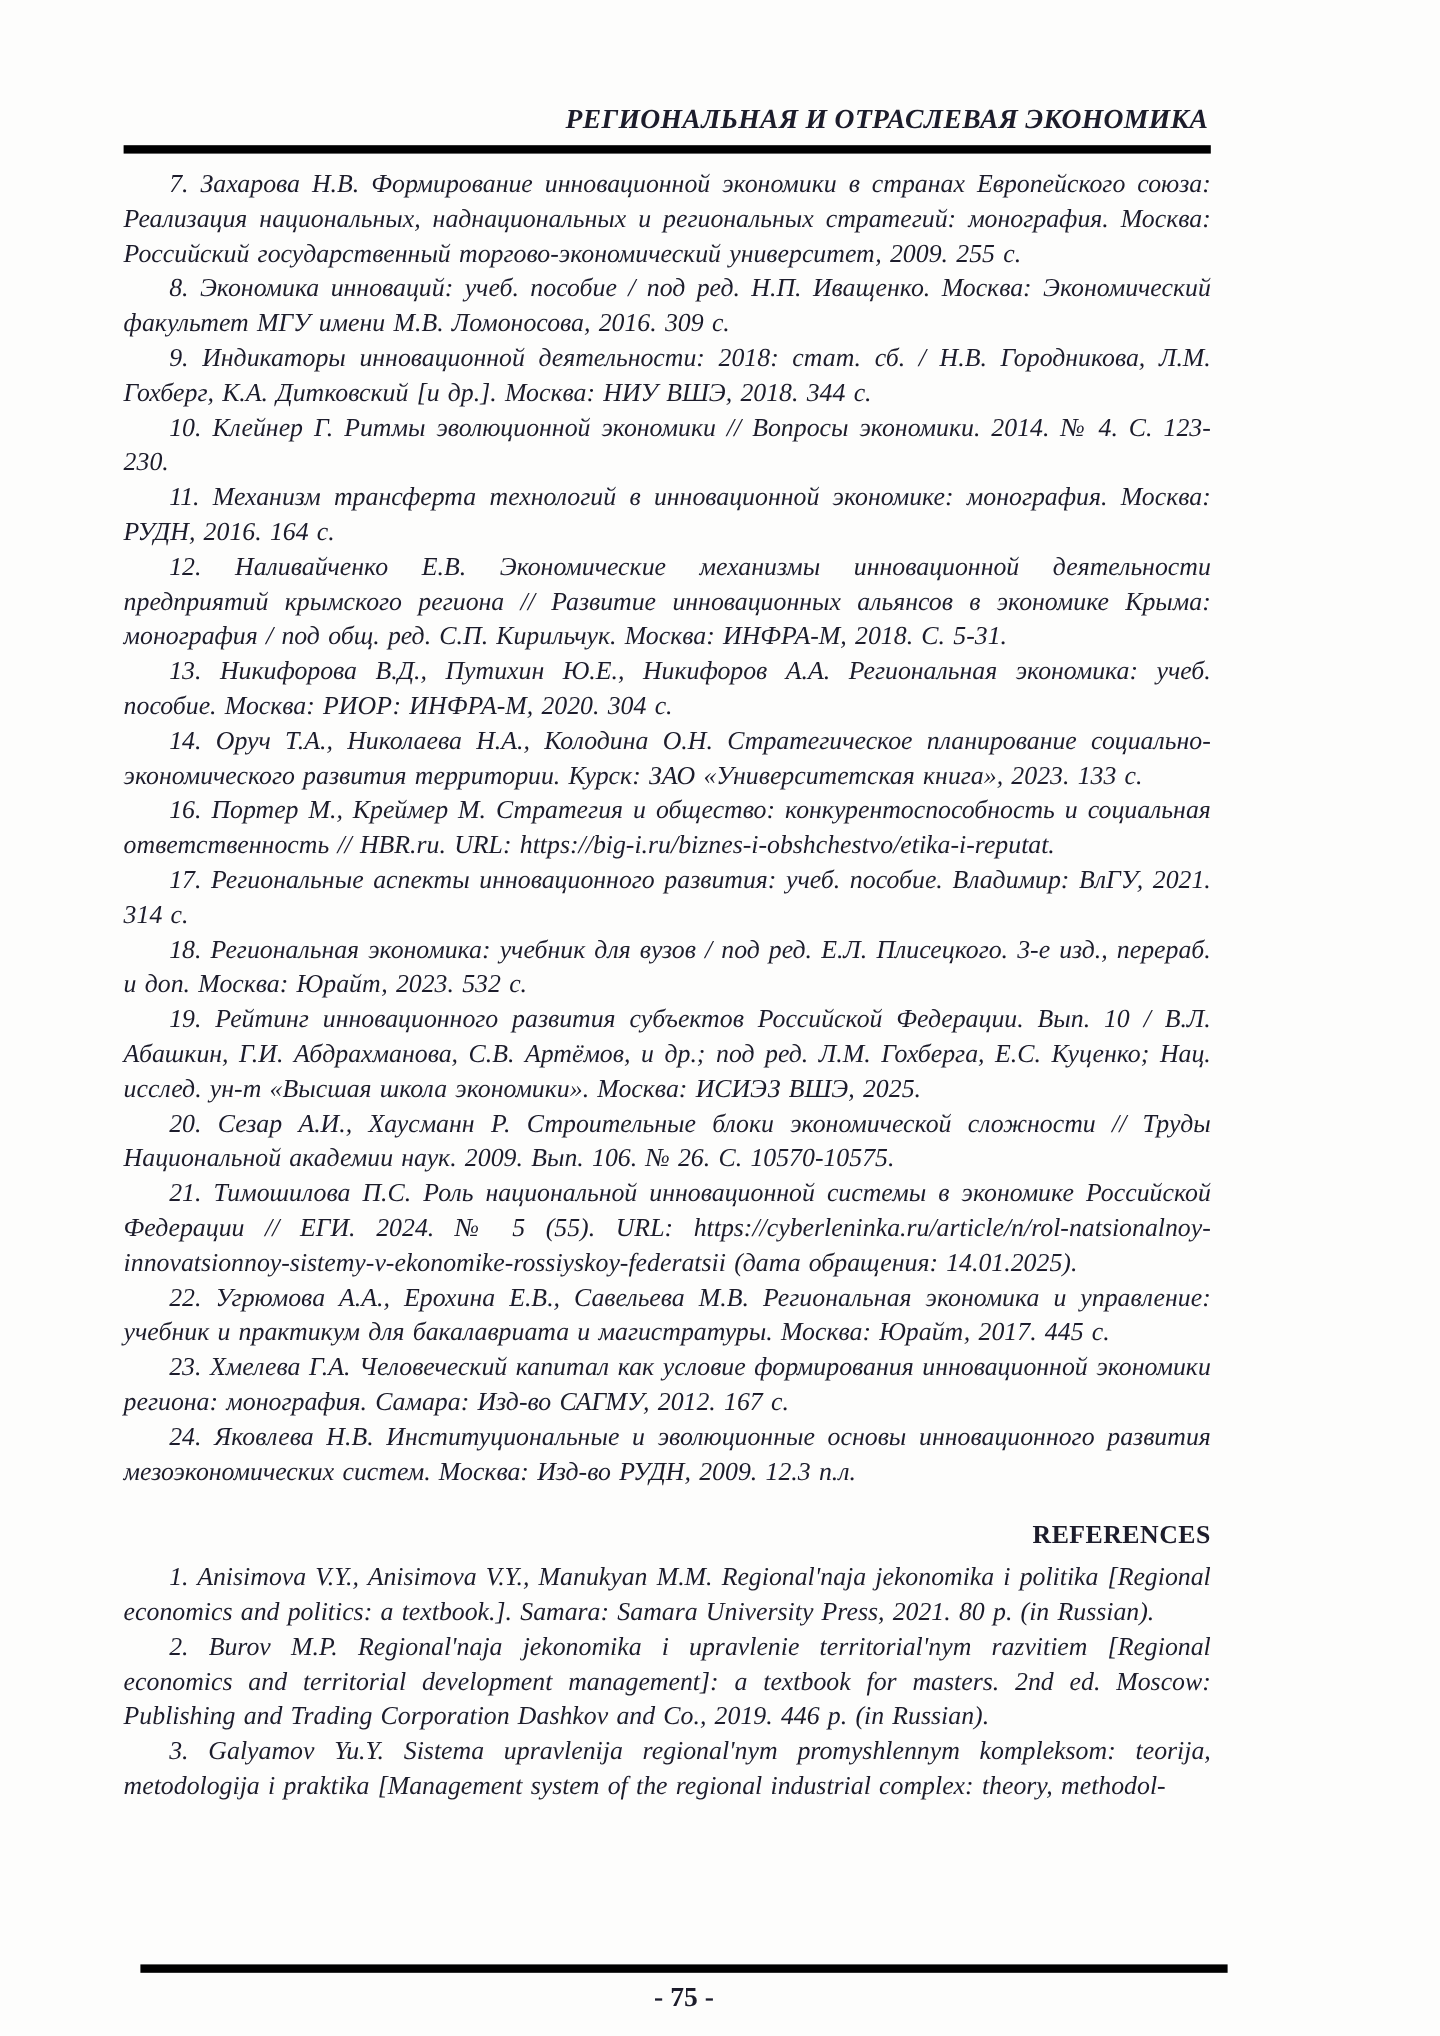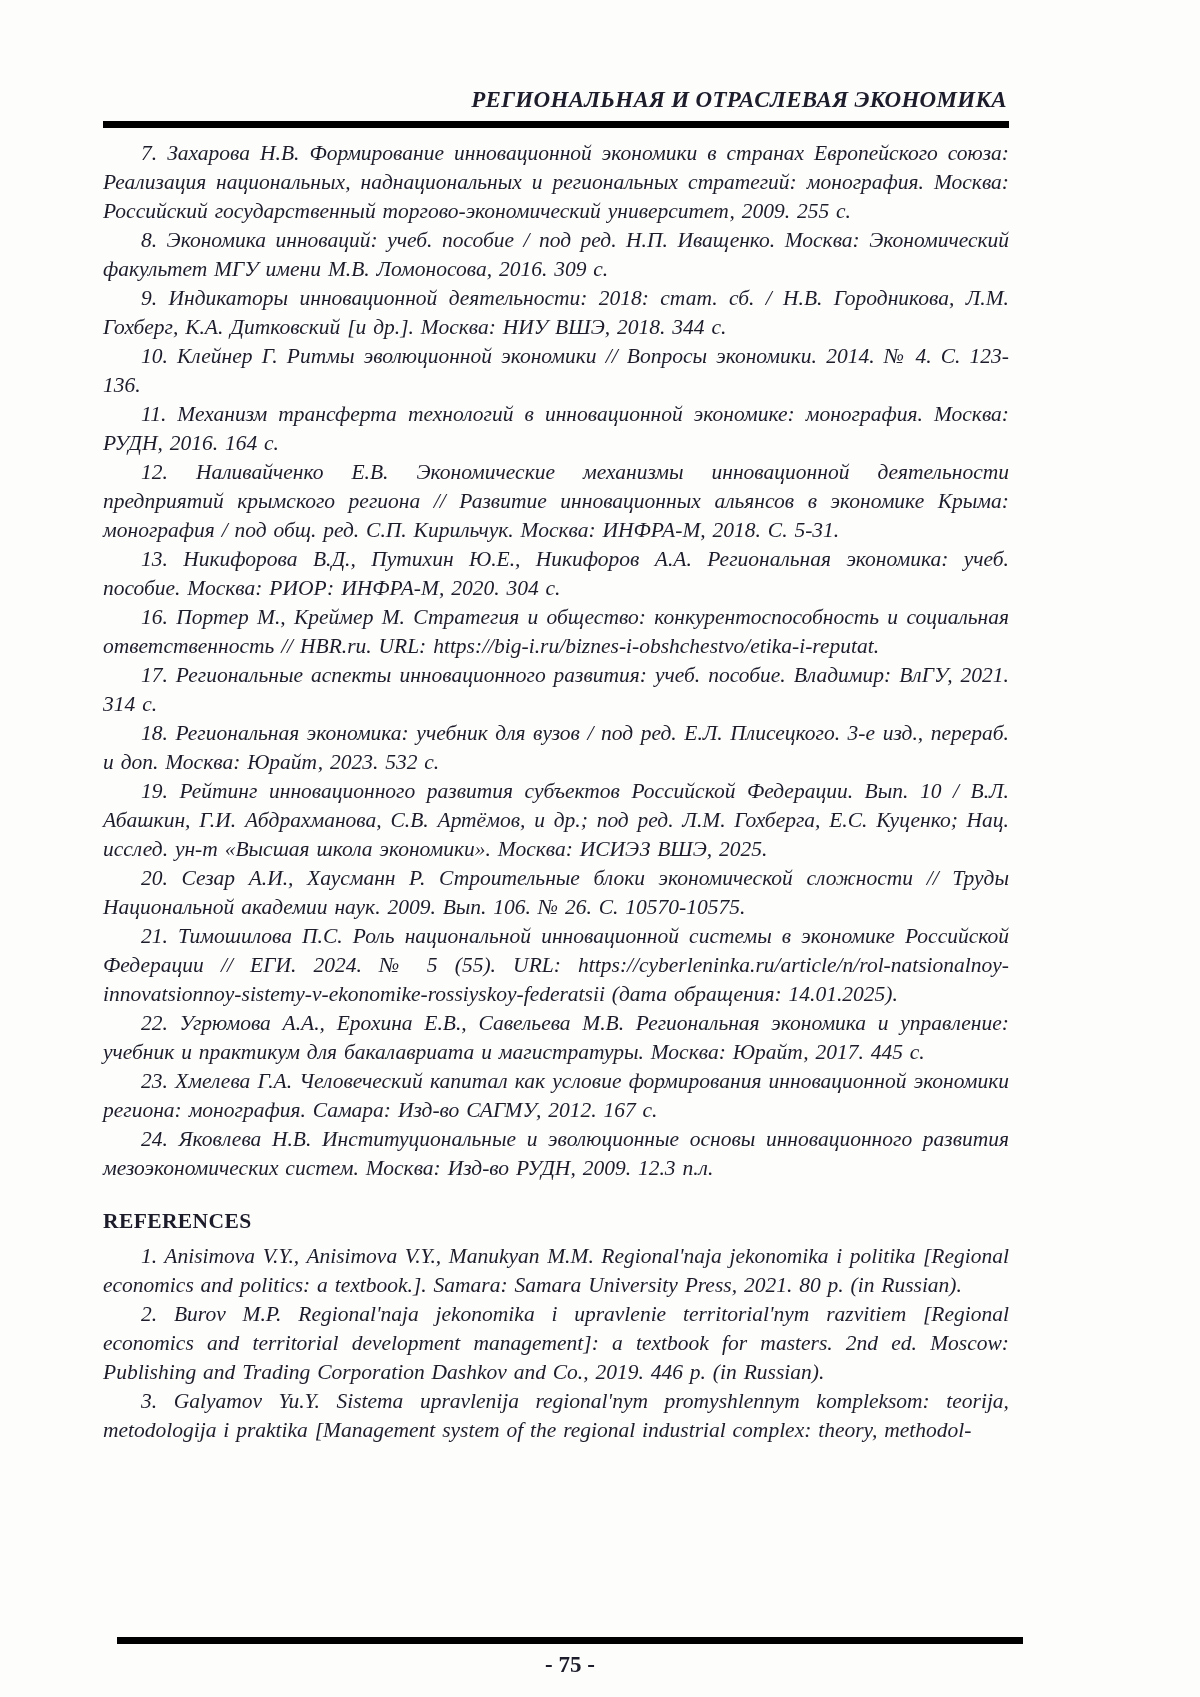--- a/index.html
+++ b/index.html
@@ -50,21 +50,21 @@
   .ref {
     font-style: italic;
     font-size: 21.5px;
     line-height: 29px;
     text-align: justify;
     text-indent: 38px;
     word-spacing: 1.5px;
   }
 
   .references-heading {
-    text-align: left;
+    text-align: right;
     font-style: normal;
     font-weight: bold;
     font-size: 21.5px;
     letter-spacing: 0.4px;
     margin-top: 26px;
     margin-bottom: 8px;
   }
 
   .footer {
     position: absolute;
@@ -93,24 +93,25 @@
   <main class="content">
 
     <h1 class="journal-title">РЕГИОНАЛЬНАЯ И ОТРАСЛЕВАЯ ЭКОНОМИКА</h1>
 
     <div class="rule rule-top"></div>
 
     <section>
       <p class="ref">7. Захарова Н.В. Формирование инновационной экономики в странах Европейского союза: Реализация национальных, наднациональных и региональных стратегий: монография. Москва: Российский государственный торгово-экономический университет, 2009. 255 с.</p>
       <p class="ref">8. Экономика инноваций: учеб. пособие / под ред. Н.П. Иващенко. Москва: Экономический факультет МГУ имени М.В. Ломоносова, 2016. 309 с.</p>
       <p class="ref">9. Индикаторы инновационной деятельности: 2018: стат. сб. / Н.В. Городникова, Л.М. Гохберг, К.А. Дитковский [и др.]. Москва: НИУ ВШЭ, 2018. 344 с.</p>
-      <p class="ref">10. Клейнер Г. Ритмы эволюционной экономики // Вопросы экономики. 2014. № 4. С. 123-136.</p>
+      <p class="ref">10. Клейнер Г. Ритмы эволюционной экономики // Вопросы экономики. 2014. № 4. С. 123-230.</p>
       <p class="ref">11. Механизм трансферта технологий в инновационной экономике: монография. Москва: РУДН, 2016. 164 с.</p>
       <p class="ref">12. Наливайченко Е.В. Экономические механизмы инновационной деятельности предприятий крымского региона // Развитие инновационных альянсов в экономике Крыма: монография / под общ. ред. С.П. Кирильчук. Москва: ИНФРА-М, 2018. С. 5-31.</p>
       <p class="ref">13. Никифорова В.Д., Путихин Ю.Е., Никифоров А.А. Региональная экономика: учеб. пособие. Москва: РИОР: ИНФРА-М, 2020. 304 с.</p>
+      <p class="ref">14. Оруч Т.А., Николаева Н.А., Колодина О.Н. Стратегическое планирование социально-экономического развития территории. Курск: ЗАО «Университетская книга», 2023. 133 с.</p>
       <p class="ref">16. Портер М., Креймер М. Стратегия и общество: конкурентоспособность и социальная ответственность // HBR.ru. URL: https://big-i.ru/biznes-i-obshchestvo/etika-i-reputat.</p>
       <p class="ref">17. Региональные аспекты инновационного развития: учеб. пособие. Владимир: ВлГУ, 2021. 314 с.</p>
       <p class="ref">18. Региональная экономика: учебник для вузов / под ред. Е.Л. Плисецкого. 3-е изд., перераб. и доп. Москва: Юрайт, 2023. 532 с.</p>
       <p class="ref">19. Рейтинг инновационного развития субъектов Российской Федерации. Вып. 10 / В.Л. Абашкин, Г.И. Абдрахманова, С.В. Артёмов, и др.; под ред. Л.М. Гохберга, Е.С. Куценко; Нац. исслед. ун-т «Высшая школа экономики». Москва: ИСИЭЗ ВШЭ, 2025.</p>
       <p class="ref">20. Сезар А.И., Хаусманн Р. Строительные блоки экономической сложности // Труды Национальной академии наук. 2009. Вып. 106. № 26. С. 10570-10575.</p>
       <p class="ref">21. Тимошилова П.С. Роль национальной инновационной системы в экономике Российской Федерации // ЕГИ. 2024. № 5 (55). URL: https://cyberleninka.ru/article/n/rol-natsionalnoy-innovatsionnoy-sistemy-v-ekonomike-rossiyskoy-federatsii (дата обращения: 14.01.2025).</p>
       <p class="ref">22. Угрюмова А.А., Ерохина Е.В., Савельева М.В. Региональная экономика и управление: учебник и практикум для бакалавриата и магистратуры. Москва: Юрайт, 2017. 445 с.</p>
       <p class="ref">23. Хмелева Г.А. Человеческий капитал как условие формирования инновационной экономики региона: монография. Самара: Изд-во САГМУ, 2012. 167 с.</p>
       <p class="ref">24. Яковлева Н.В. Институциональные и эволюционные основы инновационного развития мезоэкономических систем. Москва: Изд-во РУДН, 2009. 12.3 п.л.</p>
     </section>

